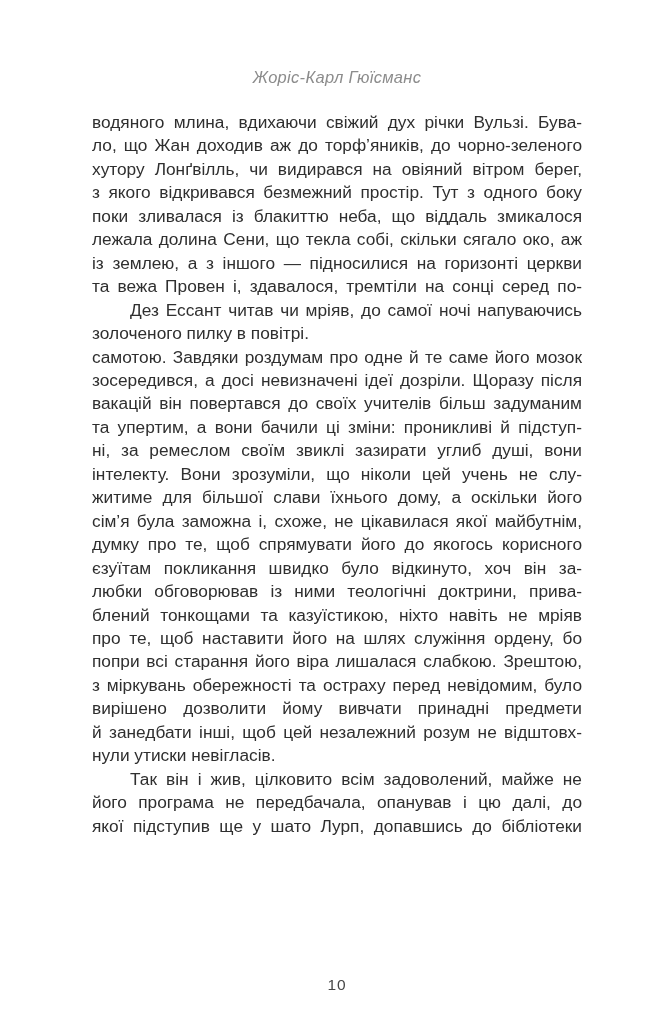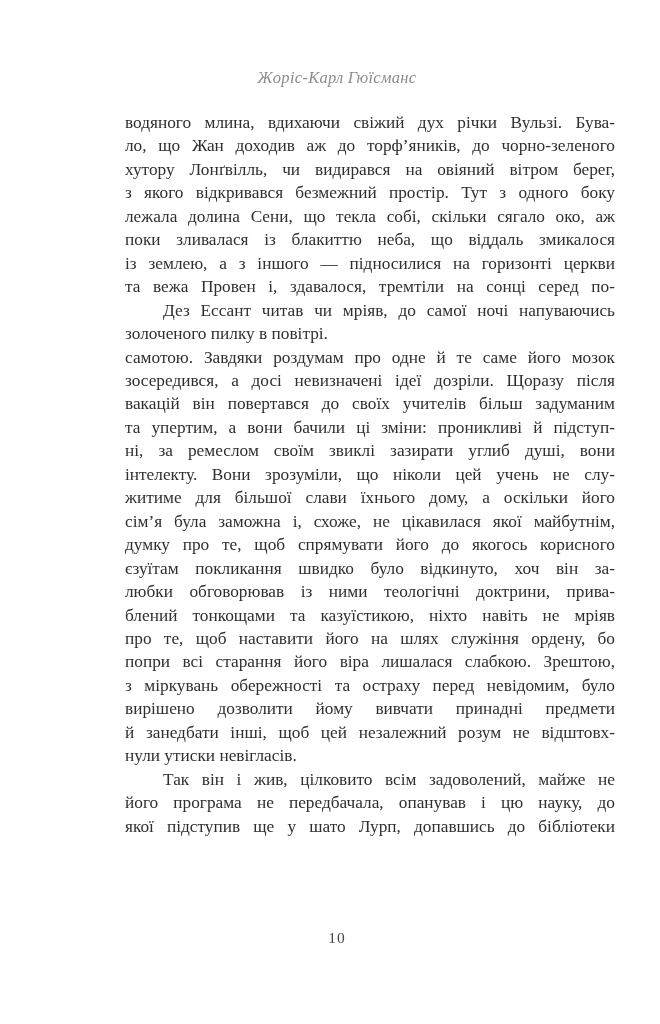--- a/index.html
+++ b/index.html
@@ -1,21 +1,21 @@
 <!DOCTYPE html>
 <html lang="uk"><head>
 <meta charset="utf-8">
 <style>
   html, body { margin: 0; padding: 0; background: #ffffff; }
   .page {
     position: relative;
     width: 632px;
     height: 1024px;
     background: #ffffff;
-    font-family: Liberation Serif, serif;
+    font-family: Liberation Sans, sans-serif;
     overflow: hidden;
   }
   .running-header {
     position: absolute;
     top: 68px;
     left: 92px;
     width: 490px;
     text-align: center;
     font-style: italic;
     font-size: 16.5px;
@@ -51,27 +51,27 @@
 </style>
 </head>
 <body>
 
 <div class="page" style="background: rgb(255, 255, 255);">
 
   <div class="running-header" style="color: rgb(140, 140, 140);">
     <span>Жоріс-Карл Гюїсманс</span>
   </div>
 
-  <div class="text-block" style="color: rgb(47, 47, 47); margin-left: 33px;">
+  <div class="text-block" style="color: rgb(47, 47, 47);">
       <div class="line">водяного млина, вдихаючи свіжий дух річки Вульзі. Бува-</div>
       <div class="line">ло, що Жан доходив аж до торф’яників, до чорно-зеленого</div>
       <div class="line">хутору Лонґвілль, чи видирався на овіяний вітром берег,</div>
       <div class="line">з якого відкривався безмежний простір. Тут з одного боку</div>
+      <div class="line">поки зливалася із блакиттю неба, що віддаль змикалося</div>
       <div class="line">лежала долина Сени, що текла собі, скільки сягало око, аж</div>
-      <div class="line">поки зливалася із блакиттю неба, що віддаль змикалося</div>
       <div class="line">із землею, а з іншого — підносилися на горизонті церкви</div>
       <div class="line">та вежа Провен і, здавалося, тремтіли на сонці серед по-</div>
       <div class="line indent">Дез Ессант читав чи мріяв, до самої ночі напуваючись</div>
       <div class="line para-end">золоченого пилку в повітрі.</div>
       <div class="line">самотою. Завдяки роздумам про одне й те саме його мозок</div>
       <div class="line">зосередився, а досі невизначені ідеї дозріли. Щоразу після</div>
       <div class="line">вакацій він повертався до своїх учителів більш задуманим</div>
       <div class="line">та упертим, а вони бачили ці зміни: проникливі й підступ-</div>
       <div class="line">ні, за ремеслом своїм звиклі зазирати углиб душі, вони</div>
       <div class="line">інтелекту. Вони зрозуміли, що ніколи цей учень не слу-</div>
@@ -81,19 +81,19 @@
       <div class="line">єзуїтам покликання швидко було відкинуто, хоч він за-</div>
       <div class="line">любки обговорював із ними теологічні доктрини, прива-</div>
       <div class="line">блений тонкощами та казуїстикою, ніхто навіть не мріяв</div>
       <div class="line">про те, щоб наставити його на шлях служіння ордену, бо</div>
       <div class="line">попри всі старання його віра лишалася слабкою. Зрештою,</div>
       <div class="line">з міркувань обережності та остраху перед невідомим, було</div>
       <div class="line">вирішено дозволити йому вивчати принадні предмети</div>
       <div class="line">й занедбати інші, щоб цей незалежний розум не відштовх-</div>
       <div class="line para-end">нули утиски невігласів.</div>
       <div class="line indent">Так він і жив, цілковито всім задоволений, майже не</div>
-      <div class="line">його програма не передбачала, опанував і цю науку, до</div>
+      <div class="line">його програма не передбачала, опанував і цю далі, до</div>
       <div class="line">якої підступив ще у шато Лурп, допавшись до бібліотеки</div>
     </div>
 
-  <div class="page-folio" style="color: rgb(71, 71, 71);">10</div>
+  <div class="page-folio" style="color: rgb(71, 71, 71); margin-top: 47px;">10</div>
 
 </div>
 
 </body></html>

